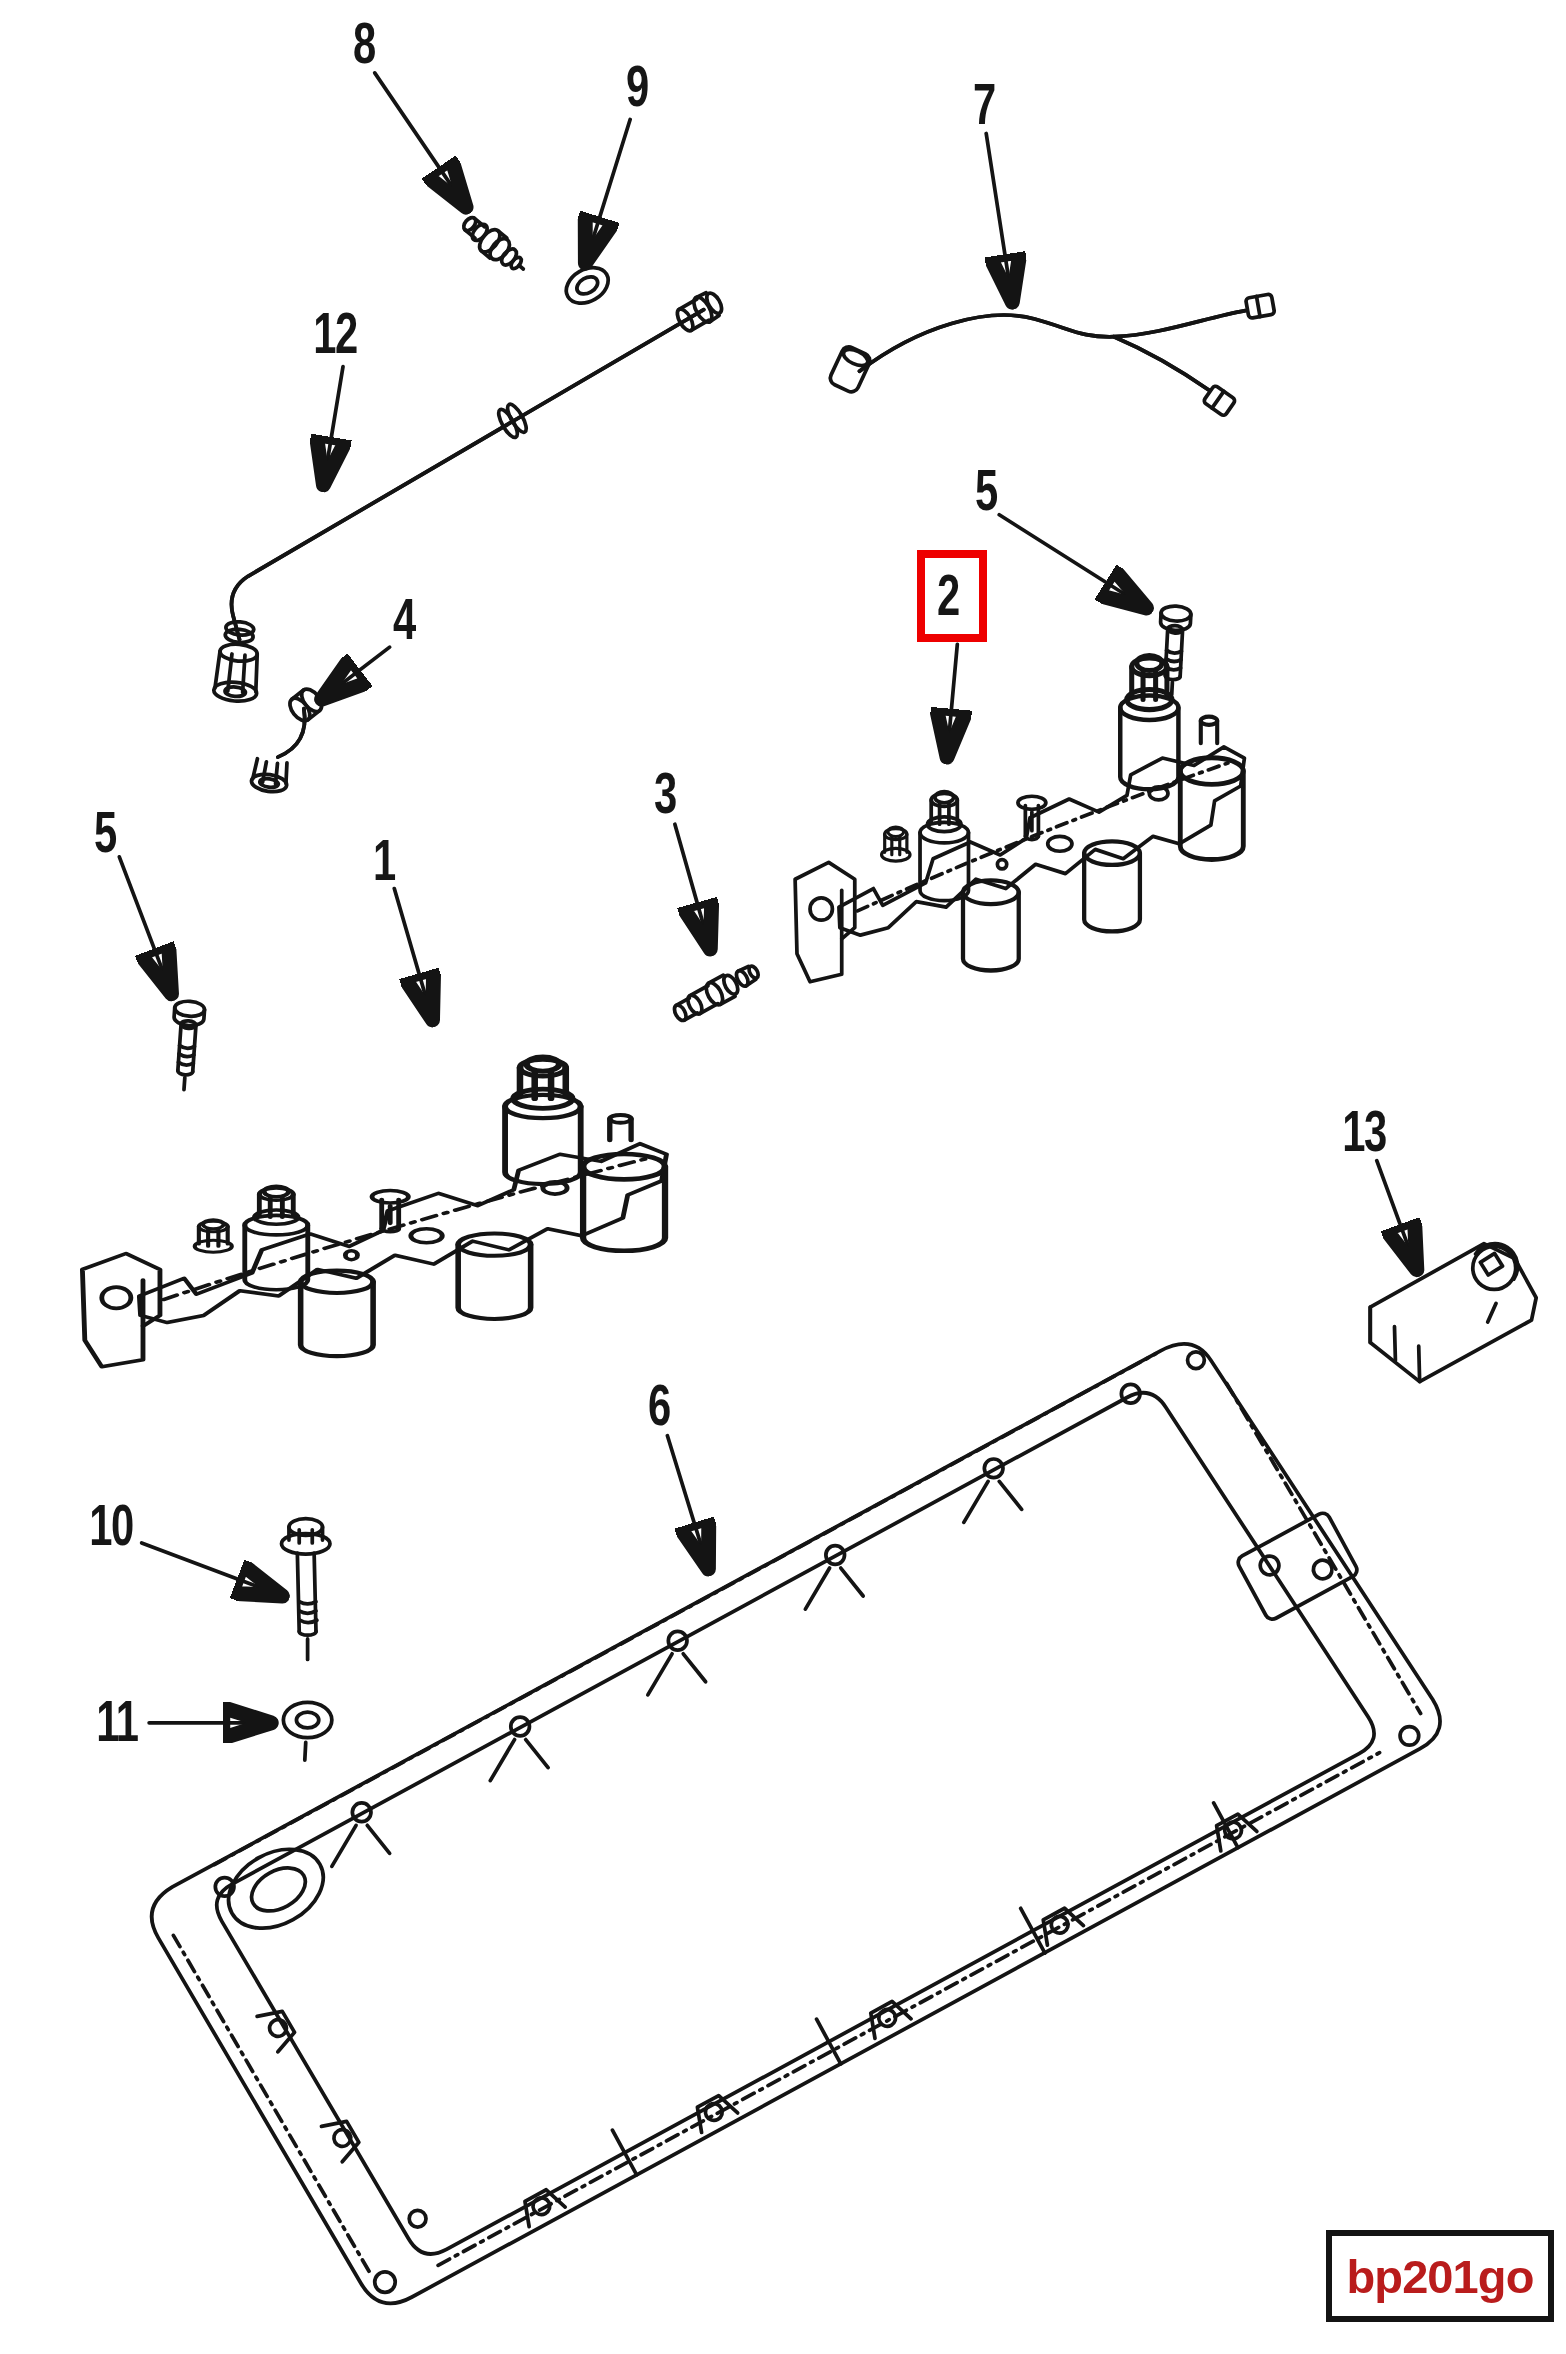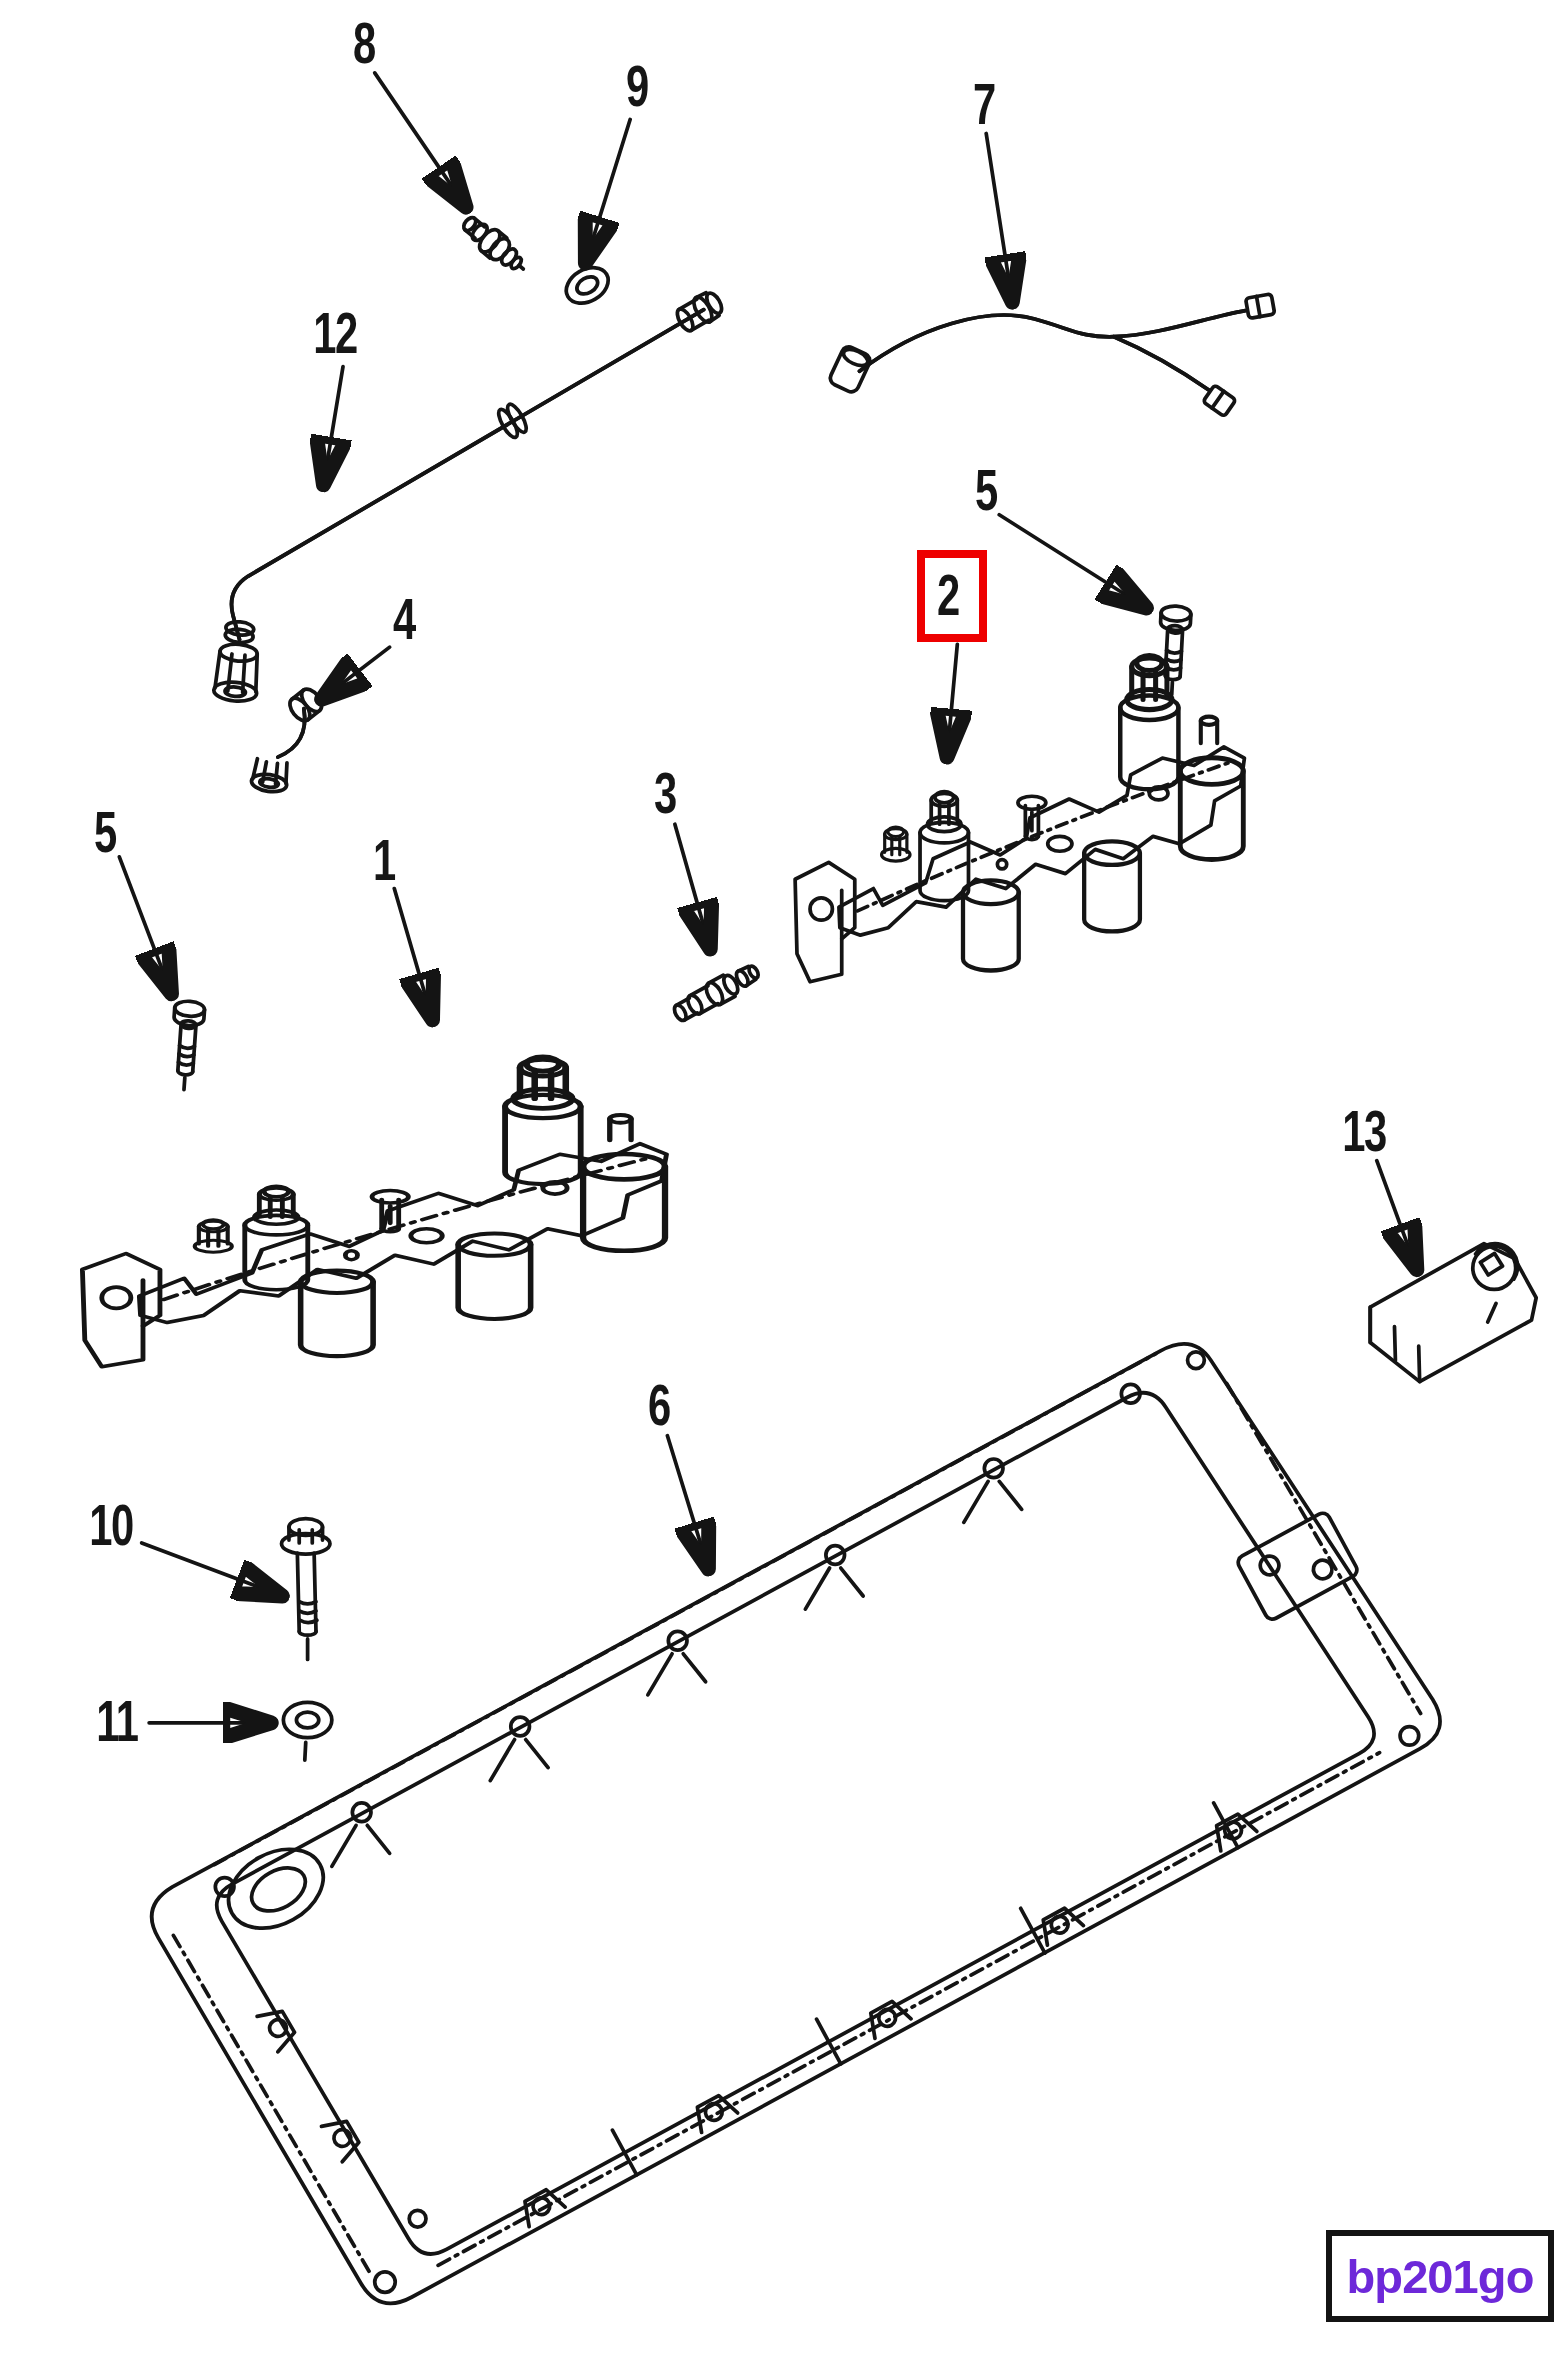--- a/index.html
+++ b/index.html
@@ -16,21 +16,21 @@
     transform:translate(-50%,-50%) scaleX(0.72);transform-origin:center;
     letter-spacing:-1.9px;white-space:nowrap;cursor:pointer;z-index:3;
   }
   .hlbox{
     position:absolute;left:917px;top:550px;width:54px;height:76px;
     border:8.4px solid var(--highlight,#ee0000);z-index:2;
   }
   .codebox{
     position:absolute;left:1326px;top:2230px;width:216px;height:80px;
     border:6.5px solid #141414;display:flex;align-items:center;justify-content:center;
-    font-weight:bold;font-size:47px;color:#6d28d9;letter-spacing:-0.9px;
+    font-weight:bold;font-size:47px;color:#b91c1c;letter-spacing:-0.9px;
     transform-origin:center;
   }
 </style>
 </head>
 <body>
 
 <div id="stage">
 
 <svg id="lineart" width="1566" height="2355" viewBox="0 0 1680 2526">
   <defs>

